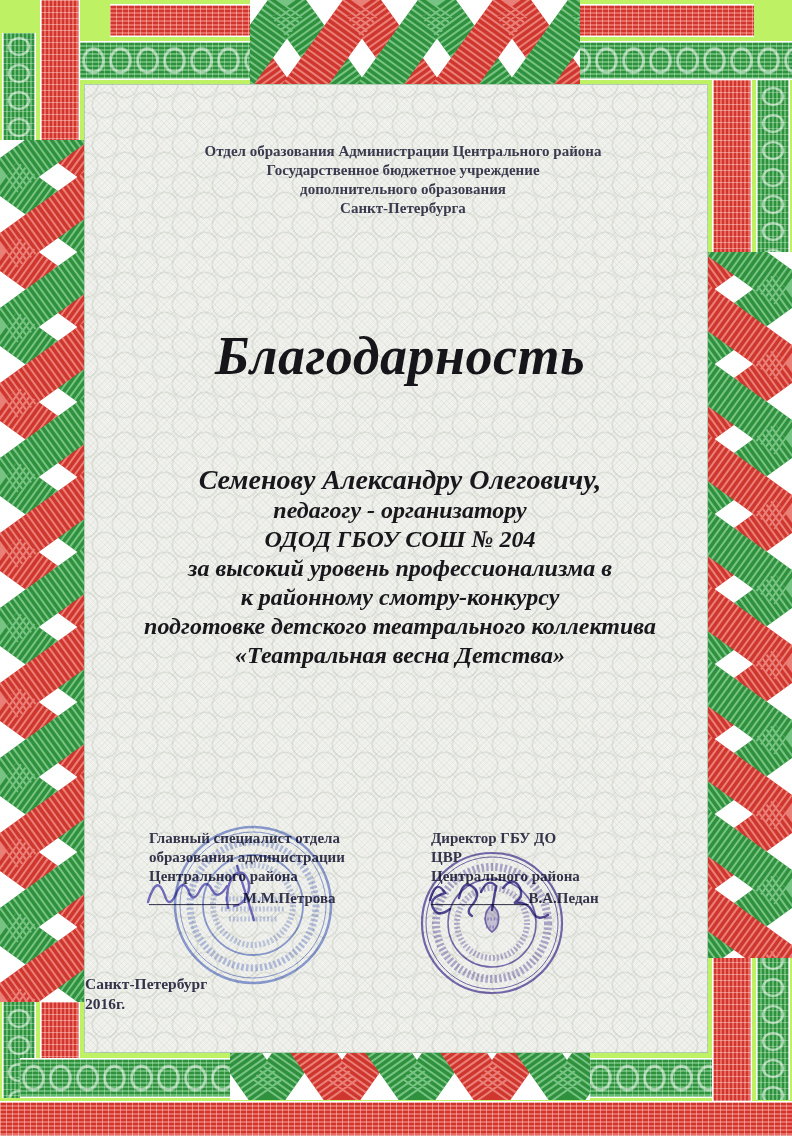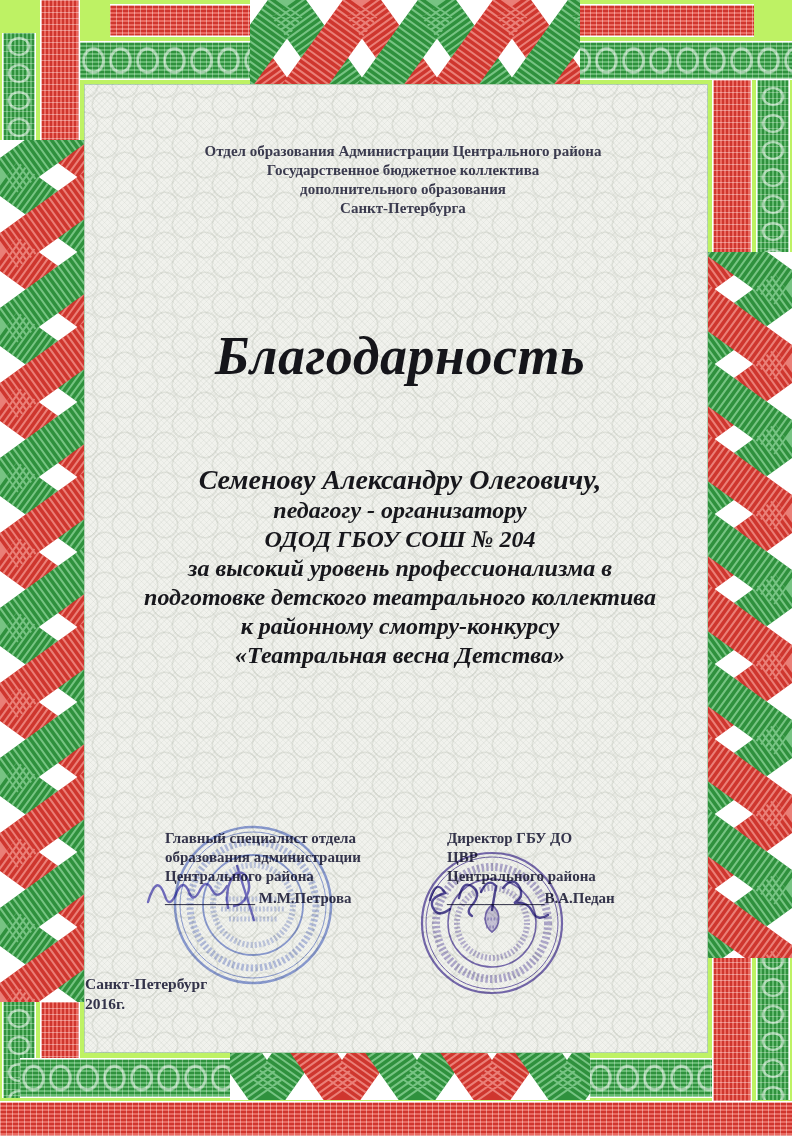--- a/index.html
+++ b/index.html
@@ -54,21 +54,21 @@
     box-sizing:border-box;
   }
   .content > div{position:absolute;}
   .issuer{top:57px;left:0;right:-14px;text-align:center;
           font:700 15px/19px "Liberation Serif","DejaVu Serif",serif;color:#3a3a4e;}
   .cert-title{top:240px;left:0;right:-8px;text-align:center;
           font:italic 700 54px/62px "Liberation Serif","DejaVu Serif",serif;color:#15151a;letter-spacing:.5px;}
   .body-block{top:378px;left:0;right:0;text-align:center;color:#17171c;padding-left:8px;}
   .body-name{font:italic 700 28px/33px "Liberation Serif","DejaVu Serif",serif;}
   .body-line{font:italic 700 24px/29px "Liberation Serif","DejaVu Serif",serif;}
-  .sig{width:280px;font:700 15px/19px "Liberation Serif","DejaVu Serif",serif;color:#33334a;margin-left:16px;}
+  .sig{width:280px;font:700 15px/19px "Liberation Serif","DejaVu Serif",serif;color:#33334a;}
   .sig-left{left:64px;top:744px;}
   .sig-right{left:346px;top:744px;}
   .sig-name-row{margin-top:3px;white-space:nowrap;}
   .underscores{letter-spacing:0;}
   .footer{top:889px;left:0;right:-14px;text-align:left;
           font:700 15.5px/20px "Liberation Serif","DejaVu Serif",serif;color:#33334a;}
   
   .stamp,.autograph{position:absolute;mix-blend-mode:multiply;pointer-events:none;}
 </style>
 </head>
@@ -152,34 +152,34 @@
       <rect width="84" height="862" fill="url(#wvL)"></rect>
     </svg>
   <svg class="weave" style="left:708px;top:252px;" width="84" height="706">
       <rect width="84" height="706" fill="url(#wvR)"></rect>
     </svg>
 
   <div class="content">
 
     <div class="issuer">
       <div>Отдел образования Администрации Центрального района</div>
-      <div>Государственное бюджетное коллектива</div>
+      <div>Государственное бюджетное учреждение</div>
       <div>дополнительного образования</div>
       <div>Санкт-Петербурга</div>
     </div>
 
     <div class="cert-title">Благодарность</div>
 
     <div class="body-block">
       <div class="body-name">Семенову Александру Олеговичу,</div>
       <div class="body-line">педагогу - организатору</div>
       <div class="body-line">ОДОД ГБОУ СОШ № 204</div>
       <div class="body-line">за высокий уровень профессионализма в</div>
+      <div class="body-line">к районному смотру-конкурсу</div>
       <div class="body-line">подготовке детского театрального коллектива</div>
-      <div class="body-line">к районному смотру-конкурсу</div>
       <div class="body-line">«Театральная весна Детства»</div>
     </div>
 
     <div class="sig sig-left">
       <div>Главный специалист отдела</div>
       <div>образования администрации</div>
       <div>Центрального района</div>
       <div class="sig-name-row"><span class="underscores">____________</span> <span>М.М.Петрова</span></div>
     </div>
 

